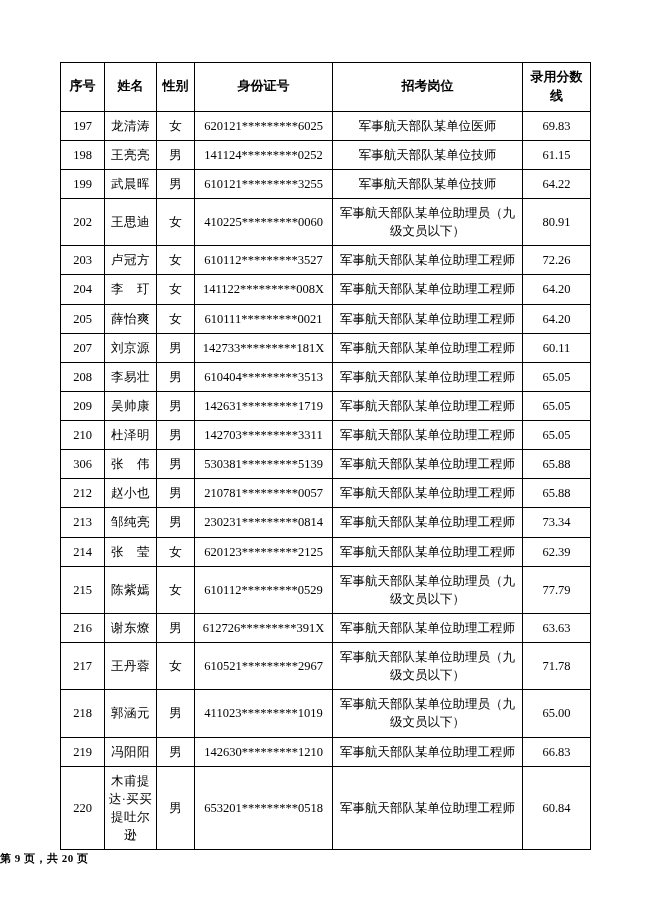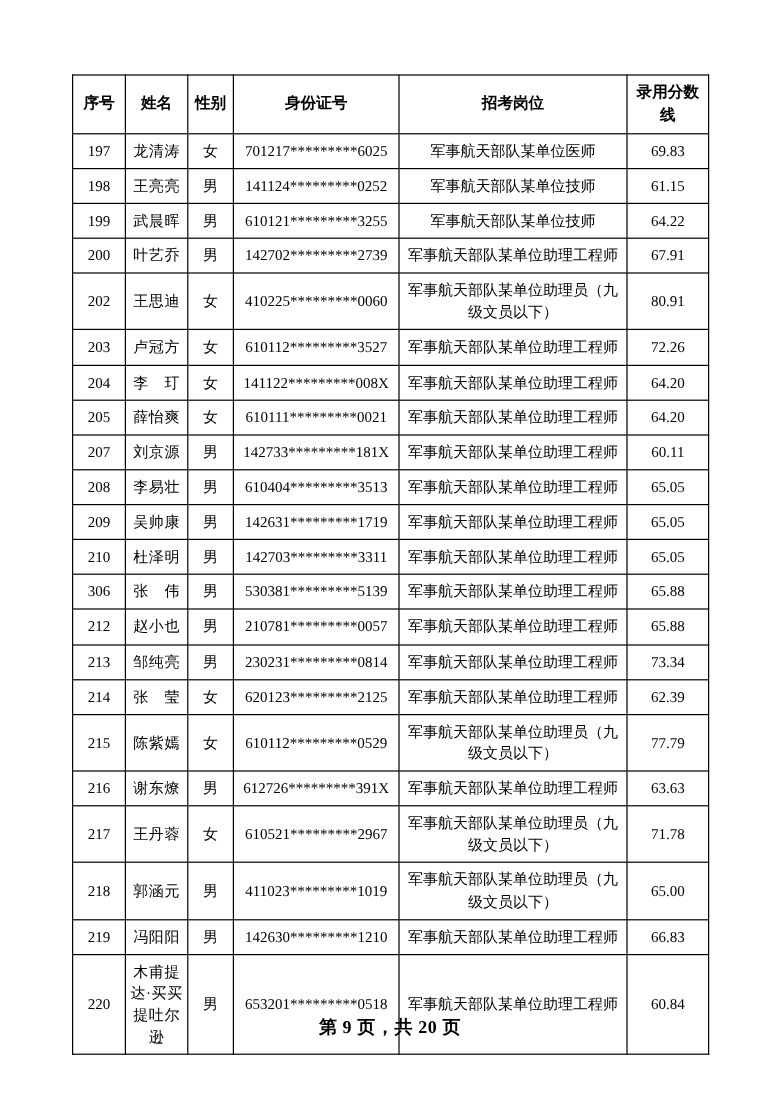--- a/index.html
+++ b/index.html
@@ -52,22 +52,22 @@
   td.name { letter-spacing: 0.5px; }
   td.id { font-family: "Liberation Serif", "DejaVu Serif", serif; letter-spacing: 0px; }
   td.post { line-height: 1.35; }
   td.name-multiline { line-height: 1.3; padding: 4px 2px; }
 
   .footer {
     position: absolute;
     left: 0;
     right: 0;
     bottom: 36px;
-    text-align: center;
-    font-size: 15px;
+    text-align: left;
+    font-size: 11px;
     font-weight: bold;
     font-family: "Liberation Serif", "DejaVu Serif", serif;
     letter-spacing: 0.5px;
   }
 </style>
 </head>
 <body>
 
 <div class="page">
 
@@ -88,49 +88,41 @@
         <th>身份证号</th>
         <th>招考岗位</th>
         <th>录用分数线</th>
       </tr>
     </thead>
     <tbody>
       <tr>
         <td class="seq">197</td>
         <td class="name">龙清涛</td>
         <td class="sex">女</td>
-        <td class="id">701217*********6025</td>
+        <td class="id">620121*********6025</td>
         <td class="post">军事航天部队某单位医师</td>
         <td class="score">69.83</td>
       </tr>
       <tr>
         <td class="seq">198</td>
         <td class="name">王亮亮</td>
         <td class="sex">男</td>
         <td class="id">141124*********0252</td>
         <td class="post">军事航天部队某单位技师</td>
         <td class="score">61.15</td>
       </tr>
       <tr>
         <td class="seq">199</td>
         <td class="name">武晨晖</td>
         <td class="sex">男</td>
         <td class="id">610121*********3255</td>
         <td class="post">军事航天部队某单位技师</td>
         <td class="score">64.22</td>
       </tr>
       <tr>
-        <td class="seq">200</td>
-        <td class="name">叶艺乔</td>
-        <td class="sex">男</td>
-        <td class="id">142702*********2739</td>
-        <td class="post">军事航天部队某单位助理工程师</td>
-        <td class="score">67.91</td>
-      </tr>
-      <tr>
         <td class="seq">202</td>
         <td class="name">王思迪</td>
         <td class="sex">女</td>
         <td class="id">410225*********0060</td>
         <td class="post">军事航天部队某单位助理员（九级文员以下）</td>
         <td class="score">80.91</td>
       </tr>
       <tr>
         <td class="seq">203</td>
         <td class="name">卢冠方</td>

